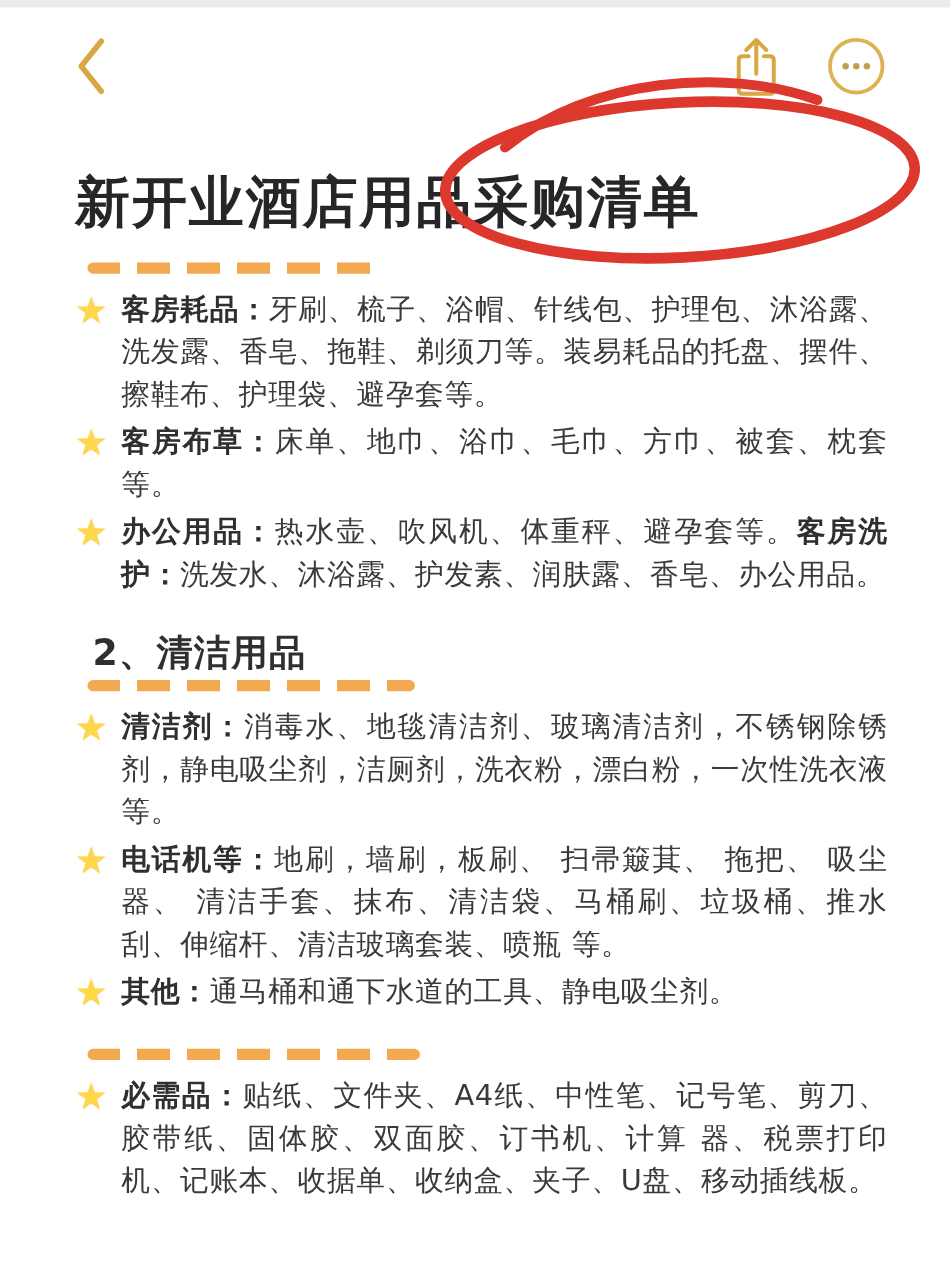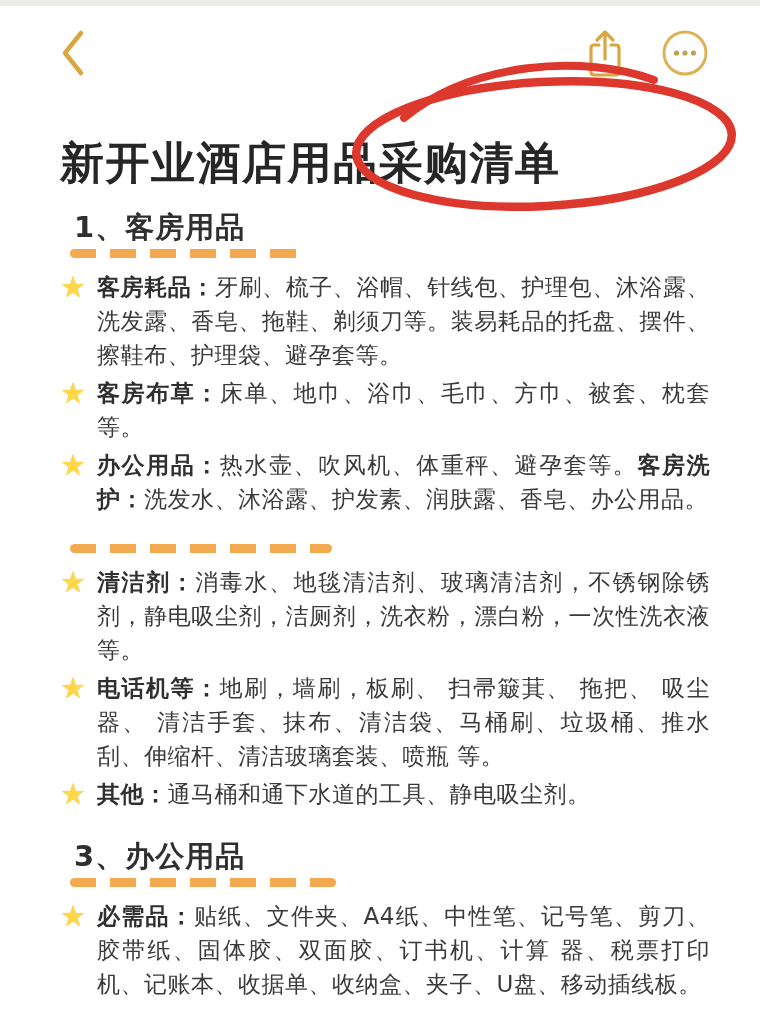--- a/index.html
+++ b/index.html
@@ -107,62 +107,61 @@
 <div class="title-wrap">
   <h1 class="note-title">新开业酒店用品采购清单</h1>
   <svg class="circle-svg" width="420" height="180" viewBox="0 0 420 180">
     <ellipse cx="212" cy="96" rx="188" ry="62" fill="none" stroke="#dd382e" stroke-width="8.5" stroke-linecap="round" transform="rotate(-3 212 96)"></ellipse>
     <path d="M322 32 C 250 6, 140 14, 72 70" fill="none" stroke="#dd382e" stroke-width="8" stroke-linecap="round"></path>
   </svg>
 </div>
 
 <div id="sections">
   <section class="sec">
-    <h2 class="sec-heading">1、客房用品</h2>
     <div class="dashes"></div>
     <div class="bullets">
   <div class="bullet">
     <span class="star">★</span>
     <p class="bullet-text"><span class="seg-bold">客房耗品：</span><span class="seg">牙刷、梳子、浴帽、针线包、护理包、沐浴露、洗发露、香皂、拖鞋、剃须刀等。装易耗品的托盘、摆件、擦鞋布、护理袋、避孕套等。</span></p>
   </div>
 
   <div class="bullet">
     <span class="star">★</span>
     <p class="bullet-text"><span class="seg-bold">客房布草：</span><span class="seg">床单、地巾、浴巾、毛巾、方巾、被套、枕套等。</span></p>
   </div>
 
   <div class="bullet">
     <span class="star">★</span>
     <p class="bullet-text"><span class="seg-bold">办公用品：</span><span class="seg">热水壶、吹风机、体重秤、避孕套等。</span><span class="seg-bold">客房洗护：</span><span class="seg">洗发水、沐浴露、护发素、润肤露、香皂、办公用品。</span></p>
   </div>
 </div>
   </section>
 
   <section class="sec">
+    <h2 class="sec-heading">2、清洁用品</h2>
     <div class="dashes"></div>
     <div class="bullets">
   <div class="bullet">
     <span class="star">★</span>
     <p class="bullet-text"><span class="seg-bold">清洁剂：</span><span class="seg">消毒水、地毯清洁剂、玻璃清洁剂，不锈钢除锈剂，静电吸尘剂，洁厕剂，洗衣粉，漂白粉，一次性洗衣液等。</span></p>
   </div>
 
   <div class="bullet">
     <span class="star">★</span>
     <p class="bullet-text"><span class="seg-bold">电话机等：</span><span class="seg">地刷，墙刷，板刷、 扫帚簸萁、 拖把、 吸尘器、 清洁手套、抹布、清洁袋、马桶刷、垃圾桶、推水刮、伸缩杆、清洁玻璃套装、喷瓶 等。</span></p>
   </div>
 
   <div class="bullet">
     <span class="star">★</span>
     <p class="bullet-text"><span class="seg-bold">其他：</span><span class="seg">通马桶和通下水道的工具、静电吸尘剂。</span></p>
   </div>
 </div>
   </section>
 
   <section class="sec">
-    <h2 class="sec-heading">3、办公用品</h2>
     <div class="dashes"></div>
     <div class="bullets">
   <div class="bullet">
     <span class="star">★</span>
     <p class="bullet-text"><span class="seg-bold">必需品：</span><span class="seg">贴纸、文件夹、A4纸、中性笔、记号笔、剪刀、胶带纸、固体胶、双面胶、订书机、计算 器、税票打印机、记账本、收据单、收纳盒、夹子、U盘、移动插线板。</span></p>
   </div>
 
 </div>
   </section>
 </div>

